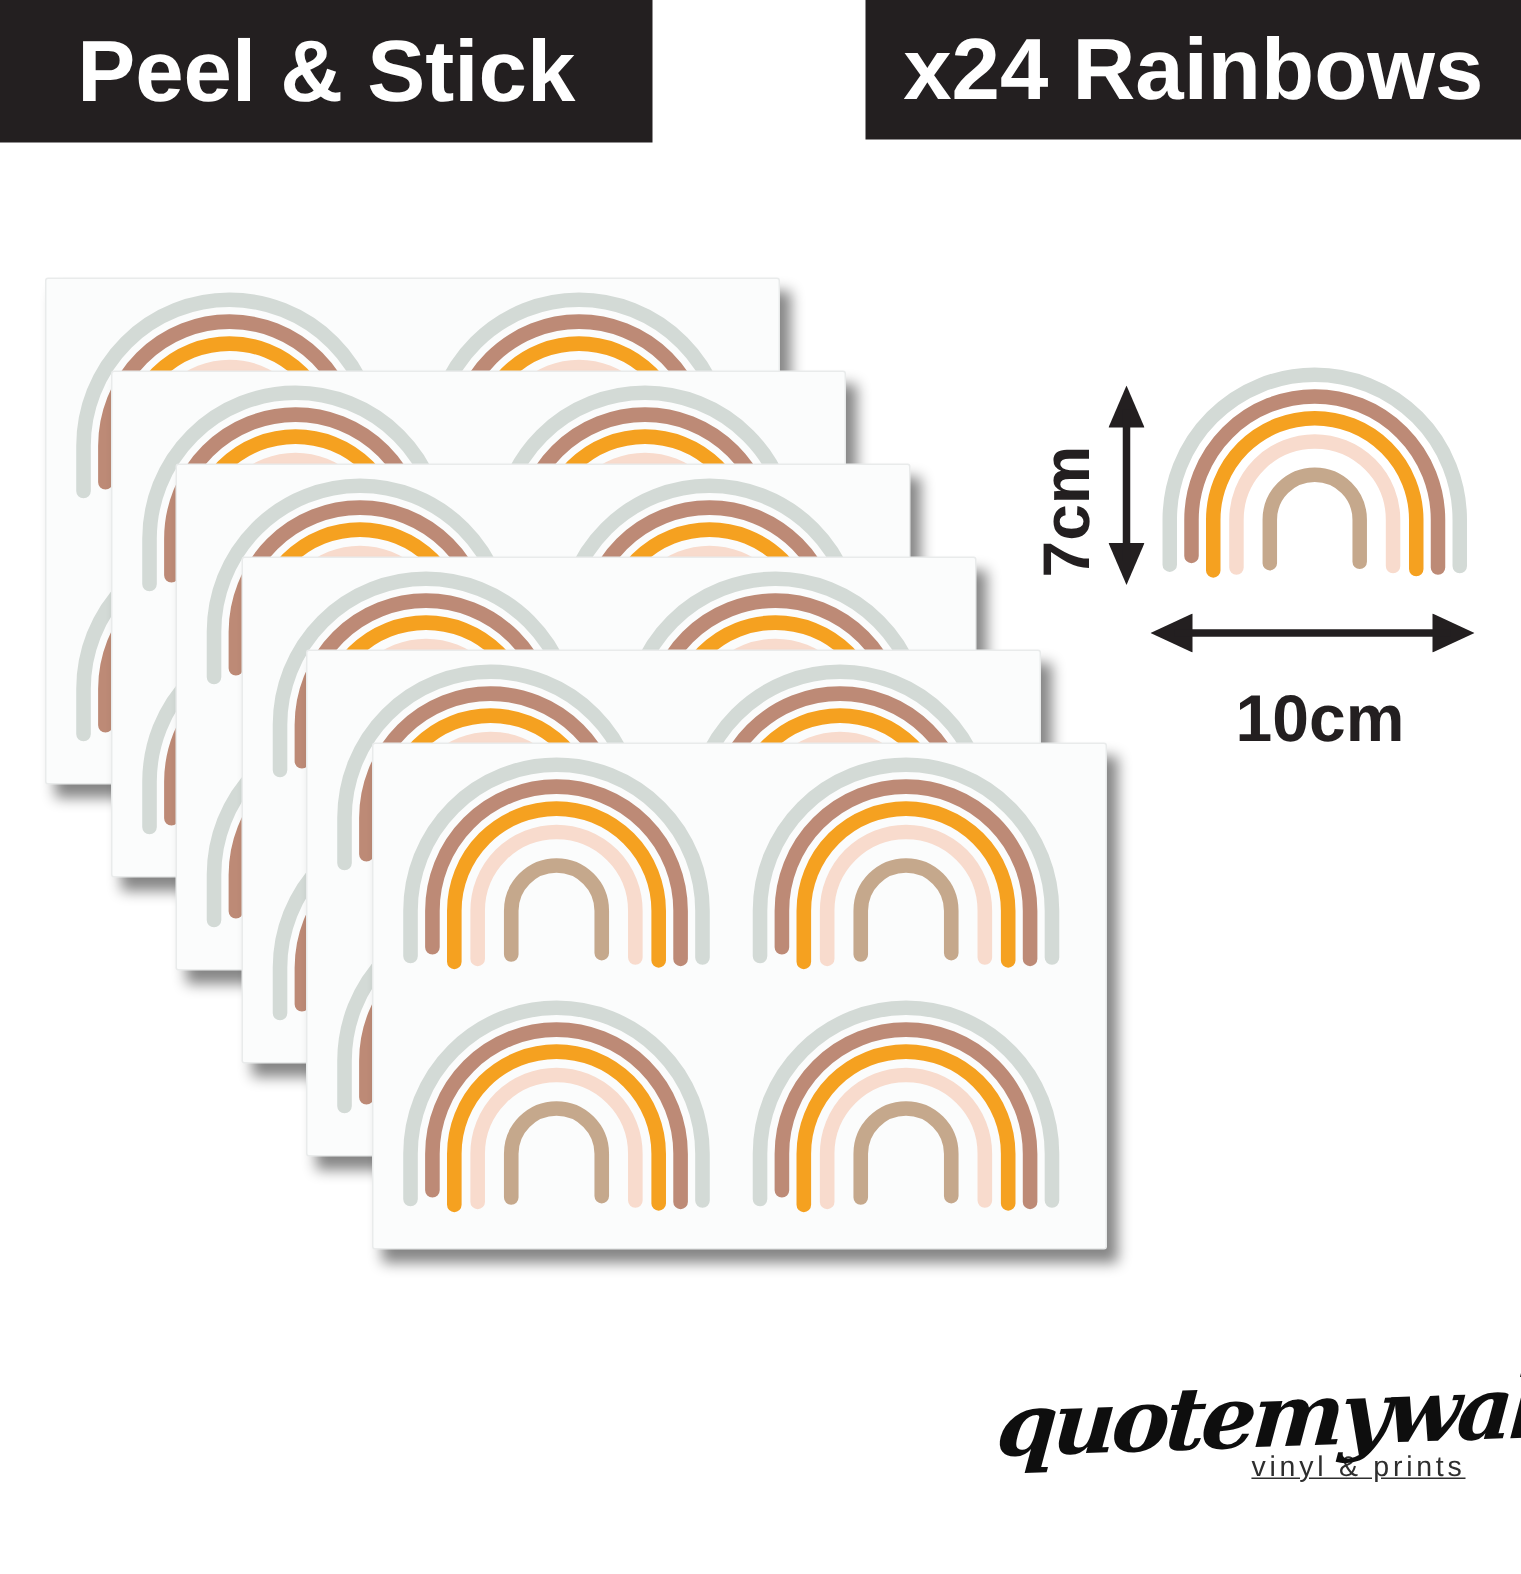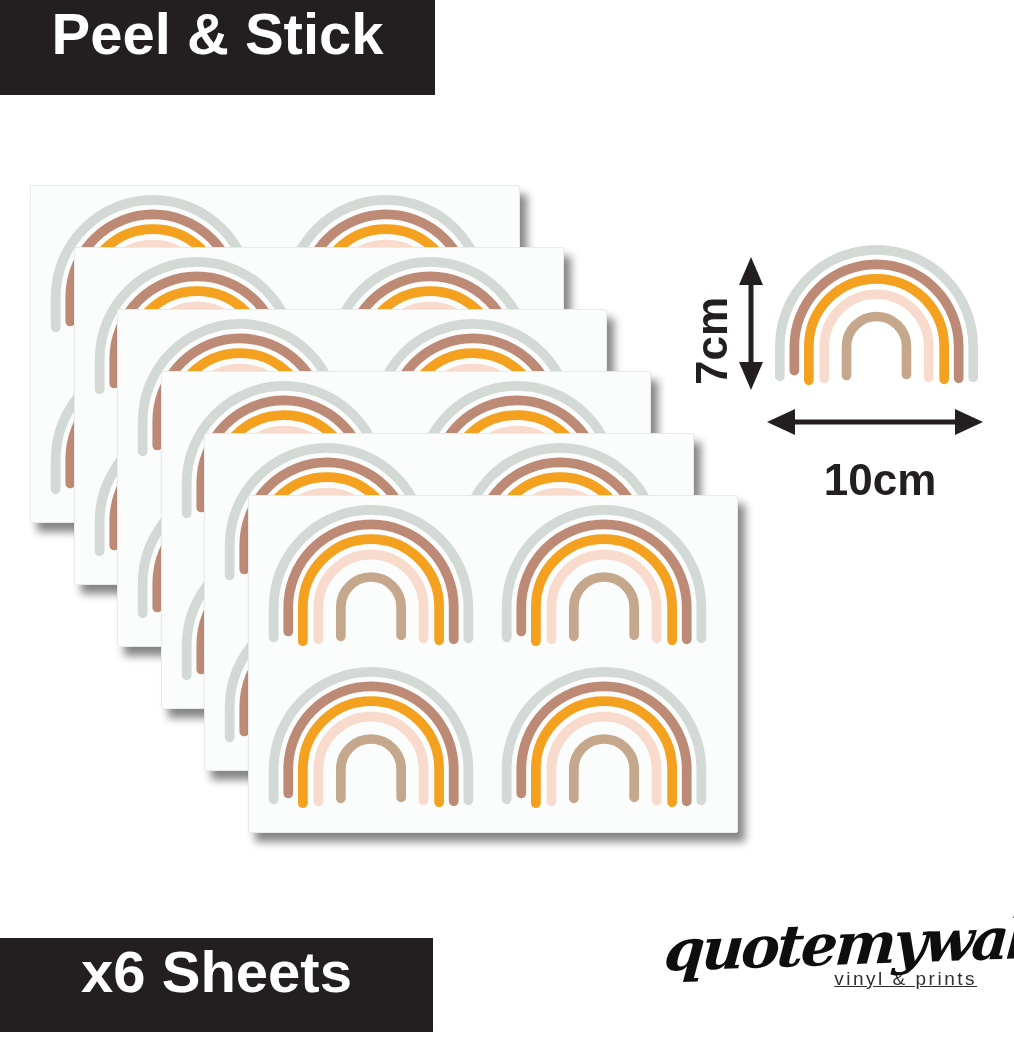--- a/index.html
+++ b/index.html
@@ -3,21 +3,21 @@
 <meta charset="utf-8">
 <style>
   html,body{margin:0;padding:0;background:#ffffff;}
   .canvas{
     position:relative;width:1014px;height:1049px;background:#ffffff;overflow:hidden;
     font-family:"Liberation Sans",sans-serif;
   }
   
   .banner{
     position:absolute;background:#231f20;color:#ffffff;
-    display:flex;align-items:flex-start;justify-content:center;
+    display:flex;align-items:center;justify-content:center;
     font-size:58px;font-weight:600;letter-spacing:0px;white-space:nowrap;
   }
   .banner-tl{left:0;top:40;width:435px;height:95px;}
   .banner-tr{left:577px;top:40;width:437px;height:93px;}
   .banner-bl{left:0;top:938px;width:433px;height:94px;}
 
   
   .sheet{
     position:absolute;width:490px;height:338px;background:#fbfcfc;
     border:1px solid #e9ebeb;border-radius:2px;box-sizing:border-box;
@@ -56,24 +56,24 @@
 </style>
 </head>
 <body>
 
 <div class="canvas">
 
   <div class="banner banner-tl">
     <span>Peel &amp; Stick</span>
   </div>
 
-
-  <div class="banner banner-bl">
-    <span>x6 Sheets</span>
+  <div class="banner banner-tr">
+    <span>x24 Rainbows</span>
   </div>
+
 
   <div id="sheet-stack">
       <div class="sheet" style="left: 30px; top: 185px; z-index: 1;">
         <div class="rainbow-cell">
           <svg viewBox="0 0 224 150" xmlns="http://www.w3.org/2000/svg">
             <path d="M 12 137 L 12 106 A 100 100 0 0 1 212 106 L 212 138" fill="none" stroke="#d3dad6" stroke-width="10" stroke-linecap="round"></path>
             <path d="M 27 131 L 27 106 A 85 85 0 0 1 197 106 L 197 139" fill="none" stroke="#bd8a76" stroke-width="10" stroke-linecap="round"></path>
             <path d="M 42 141 L 42 106 A 70 70 0 0 1 182 106 L 182 140" fill="none" stroke="#f5a120" stroke-width="10" stroke-linecap="round"></path>
             <path d="M 58 139 L 58 106 A 54 54 0 0 1 166 106 L 166 138" fill="none" stroke="#f8dbcd" stroke-width="10" stroke-linecap="round"></path>
             <path d="M 81 136 L 81 106 A 31 31 0 0 1 143 106 L 143 135" fill="none" stroke="#c5a88c" stroke-width="10" stroke-linecap="round"></path>

